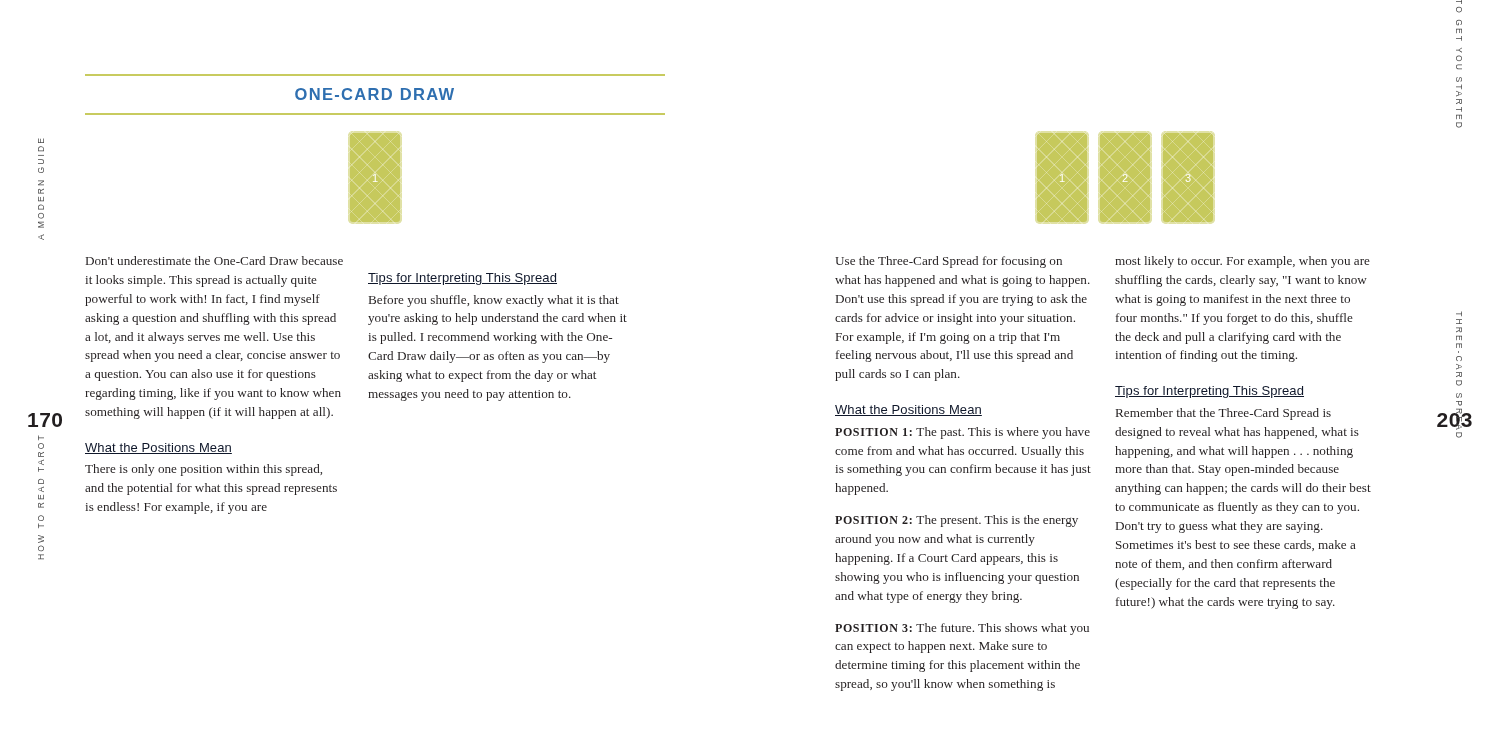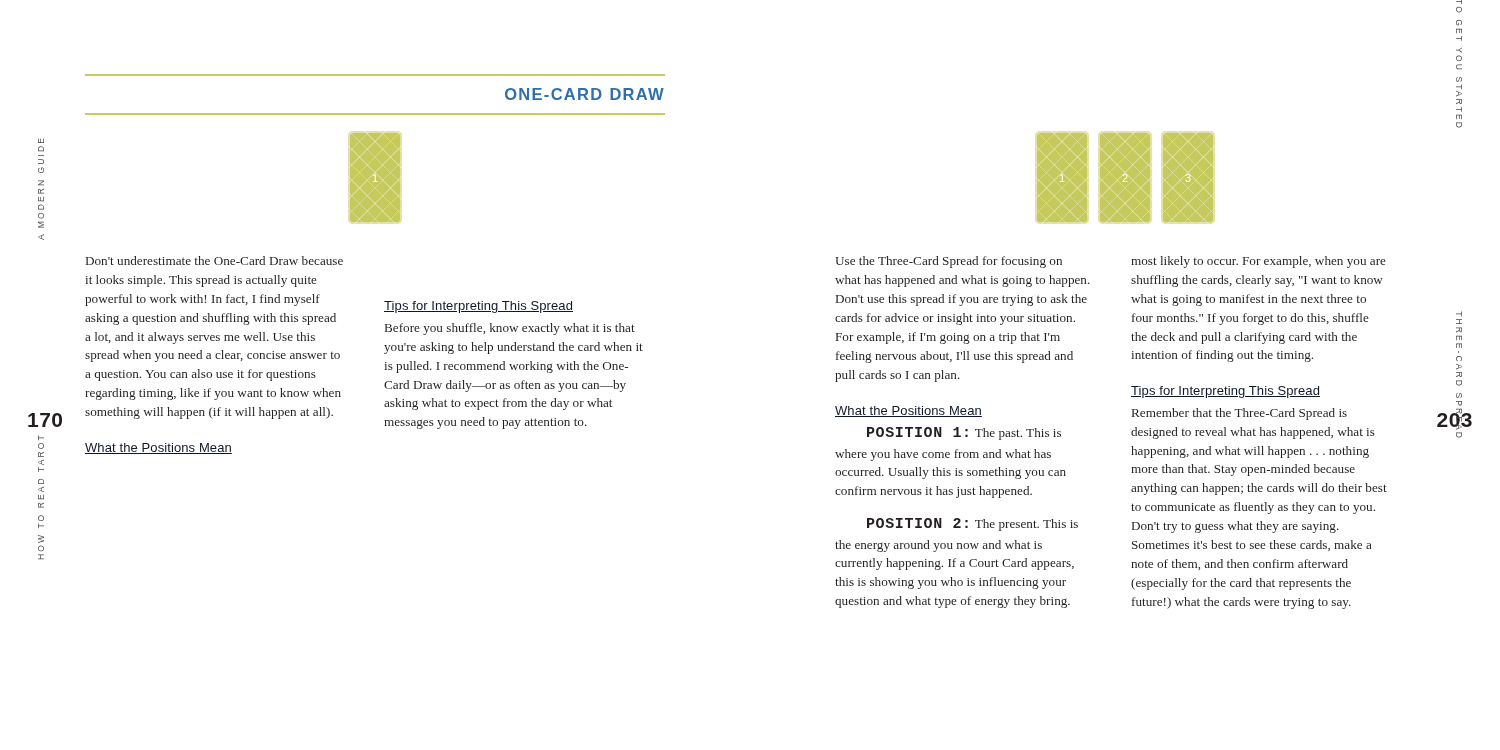--- a/index.html
+++ b/index.html
@@ -72,21 +72,21 @@
     background: #c8cb5f;
     width: 100%;
   }
   .rule.thin { height: 1.5px; }
   .spread-title {
     font-family: "Liberation Sans", sans-serif;
     font-weight: bold;
     font-size: 16.5px;
     letter-spacing: 1.3px;
     color: #2f6fb0;
-    text-align: right;
+    text-align: center;
     padding: 9px 0 9px 0;
     text-transform: uppercase;
   }
 
   
   .cards {
     position: absolute;
     top: 131px;
     left: 0;
     right: 0;
@@ -117,22 +117,21 @@
     font-weight: normal;
   }
 
   
   .cols {
     position: absolute;
     top: 252px;
     left: 85px;
     right: 85px;
     display: flex;
-    gap: 40px;
-    align-items: center;
+    gap: 24px;
   }
   .col {
     width: 259px;
     font-size: 13.2px;
     line-height: 1.43;
     color: #231f20;
     text-align: left;
   }
   .page.right .col { width: 256px; }
   .col p {
@@ -142,27 +141,26 @@
   .subhead {
     font-family: "Liberation Sans", sans-serif;
     font-size: 13px;
     color: #0f172a;
     margin: 17px 0 3px 0;
     font-weight: normal;
     letter-spacing: 0.1px;
     text-decoration: underline;
   }
   .poslabel {
-    font-family: Liberation Mono, monospace;
-    font-size: 15px;
+    font-family: Liberation Serif, serif;
+    font-size: 12px;
     font-weight: bold;
     letter-spacing: 0.6px;
     text-transform: uppercase;
     color: #231f20;
-    margin-left: 31px;
   }
 </style>
 </head>
 <body>
 
 <div class="spread">
 
   <div class="page left">
 
     <div class="vrun left" style="top: 240px;">A MODERN GUIDE</div>
@@ -180,20 +178,21 @@
     <div class="cards">
       <div class="card">
         <span class="num">1</span>
       </div>
     </div>
 
     <div class="cols">
       <div class="col">
         <p>Don't underestimate the One-Card Draw because it looks simple. This spread is actually quite powerful to work with! In fact, I find myself asking a question and shuffling with this spread a lot, and it always serves me well. Use this spread when you need a clear, concise answer to a question. You can also use it for questions regarding timing, like if you want to know when something will happen (if it will happen at all).</p>
         <h3 class="subhead">What the Positions Mean</h3>
+        <p>There is only one position within this spread, and the potential for what this spread represents is endless! For example, if you are</p>
       </div>
       <div class="col">
         <h3 class="subhead">Tips for Interpreting This Spread</h3>
         <p>Before you shuffle, know exactly what it is that you're asking to help understand the card when it is pulled. I recommend working with the One-Card Draw daily—or as often as you can—by asking what to expect from the day or what messages you need to pay attention to.</p>
       </div>
     </div>
   </div>
 
   <div class="page right">
 
@@ -213,22 +212,23 @@
       </div>
       <div class="card">
         <span class="num">3</span>
       </div>
     </div>
 
     <div class="cols">
       <div class="col">
         <p>Use the Three-Card Spread for focusing on what has happened and what is going to happen. Don't use this spread if you are trying to ask the cards for advice or insight into your situation. For example, if I'm going on a trip that I'm feeling nervous about, I'll use this spread and pull cards so I can plan.</p>
         <h3 class="subhead">What the Positions Mean</h3>
-        <p><span class="poslabel">POSITION 1:</span><span> The past. This is where you have come from and what has occurred. Usually this is something you can confirm nervous it has just happened.</span></p>
+        <p><span class="poslabel">POSITION 1:</span><span> The past. This is where you have come from and what has occurred. Usually this is something you can confirm because it has just happened.</span></p>
         <p><span class="poslabel">POSITION 2:</span><span> The present. This is the energy around you now and what is currently happening. If a Court Card appears, this is showing you who is influencing your question and what type of energy they bring.</span></p>
+        <p><span class="poslabel">POSITION 3:</span><span> The future. This shows what you can expect to happen next. Make sure to determine timing for this placement within the spread, so you'll know when something is</span></p>
       </div>
       <div class="col">
         <p>most likely to occur. For example, when you are shuffling the cards, clearly say, "I want to know what is going to manifest in the next three to four months." If you forget to do this, shuffle the deck and pull a clarifying card with the intention of finding out the timing.</p>
         <h3 class="subhead">Tips for Interpreting This Spread</h3>
         <p>Remember that the Three-Card Spread is designed to reveal what has happened, what is happening, and what will happen . . . nothing more than that. Stay open-minded because anything can happen; the cards will do their best to communicate as fluently as they can to you. Don't try to guess what they are saying. Sometimes it's best to see these cards, make a note of them, and then confirm afterward (especially for the card that represents the future!) what the cards were trying to say.</p>
       </div>
     </div>
   </div>
 
 </div>

